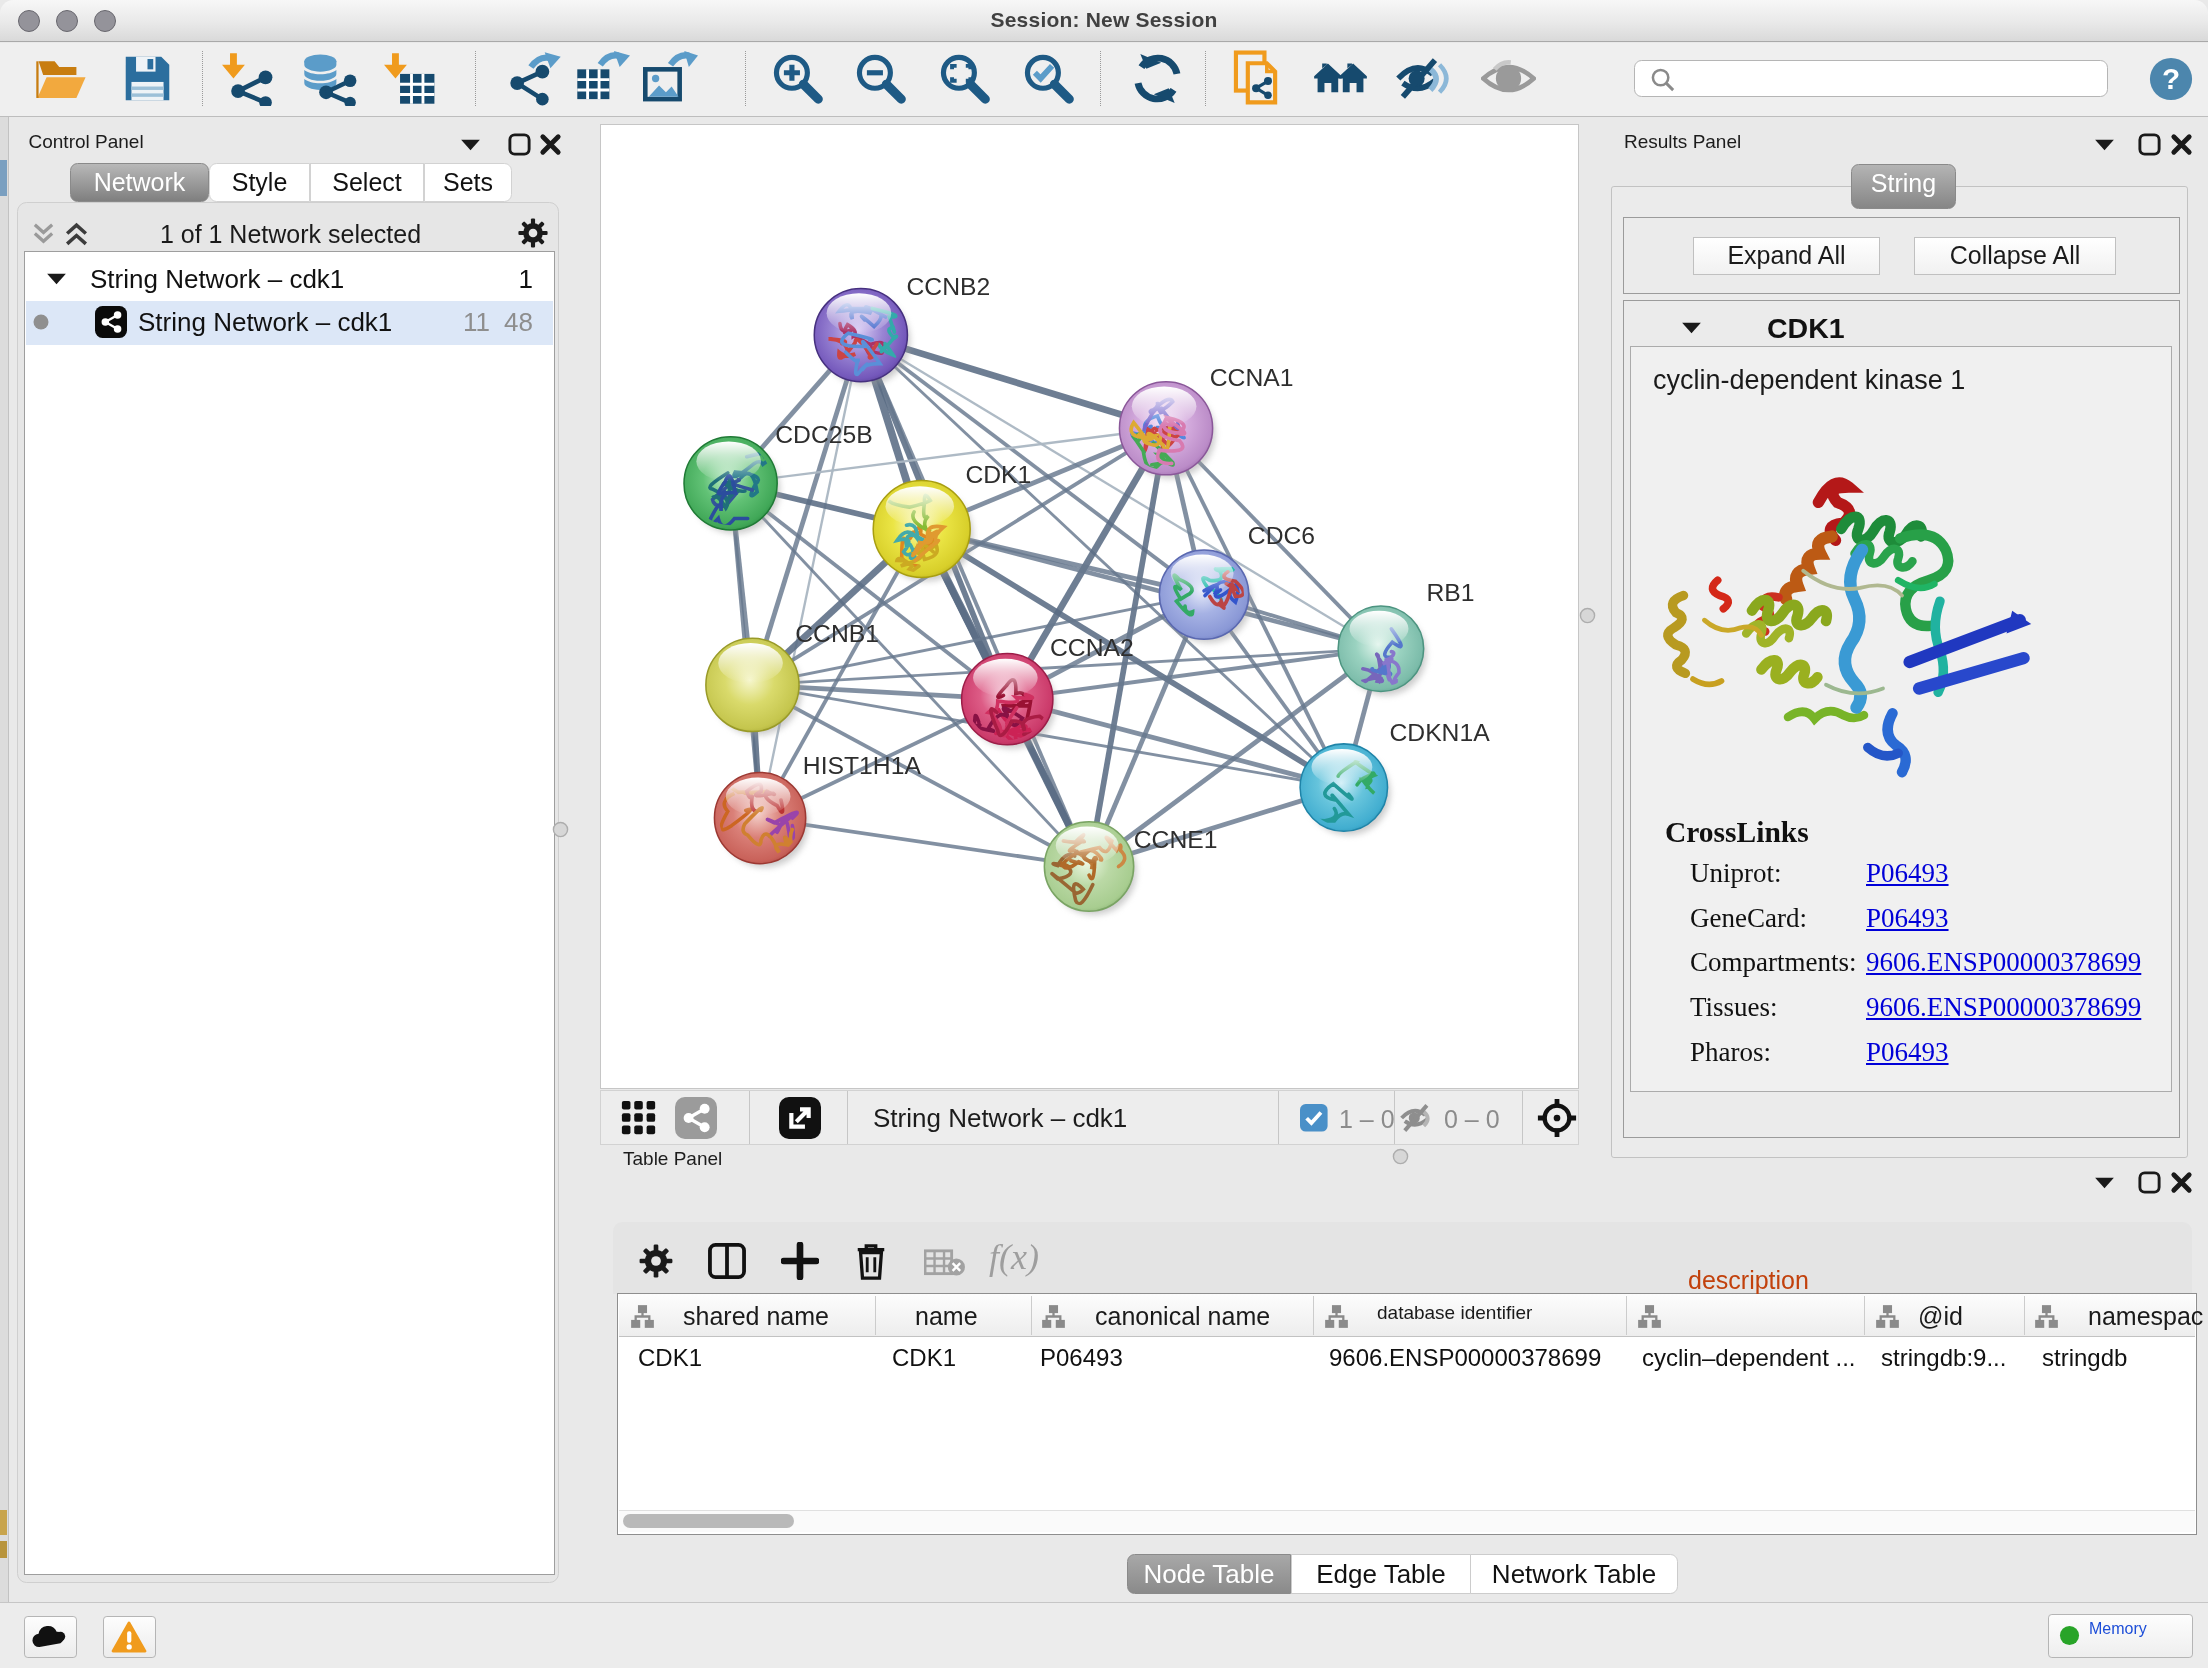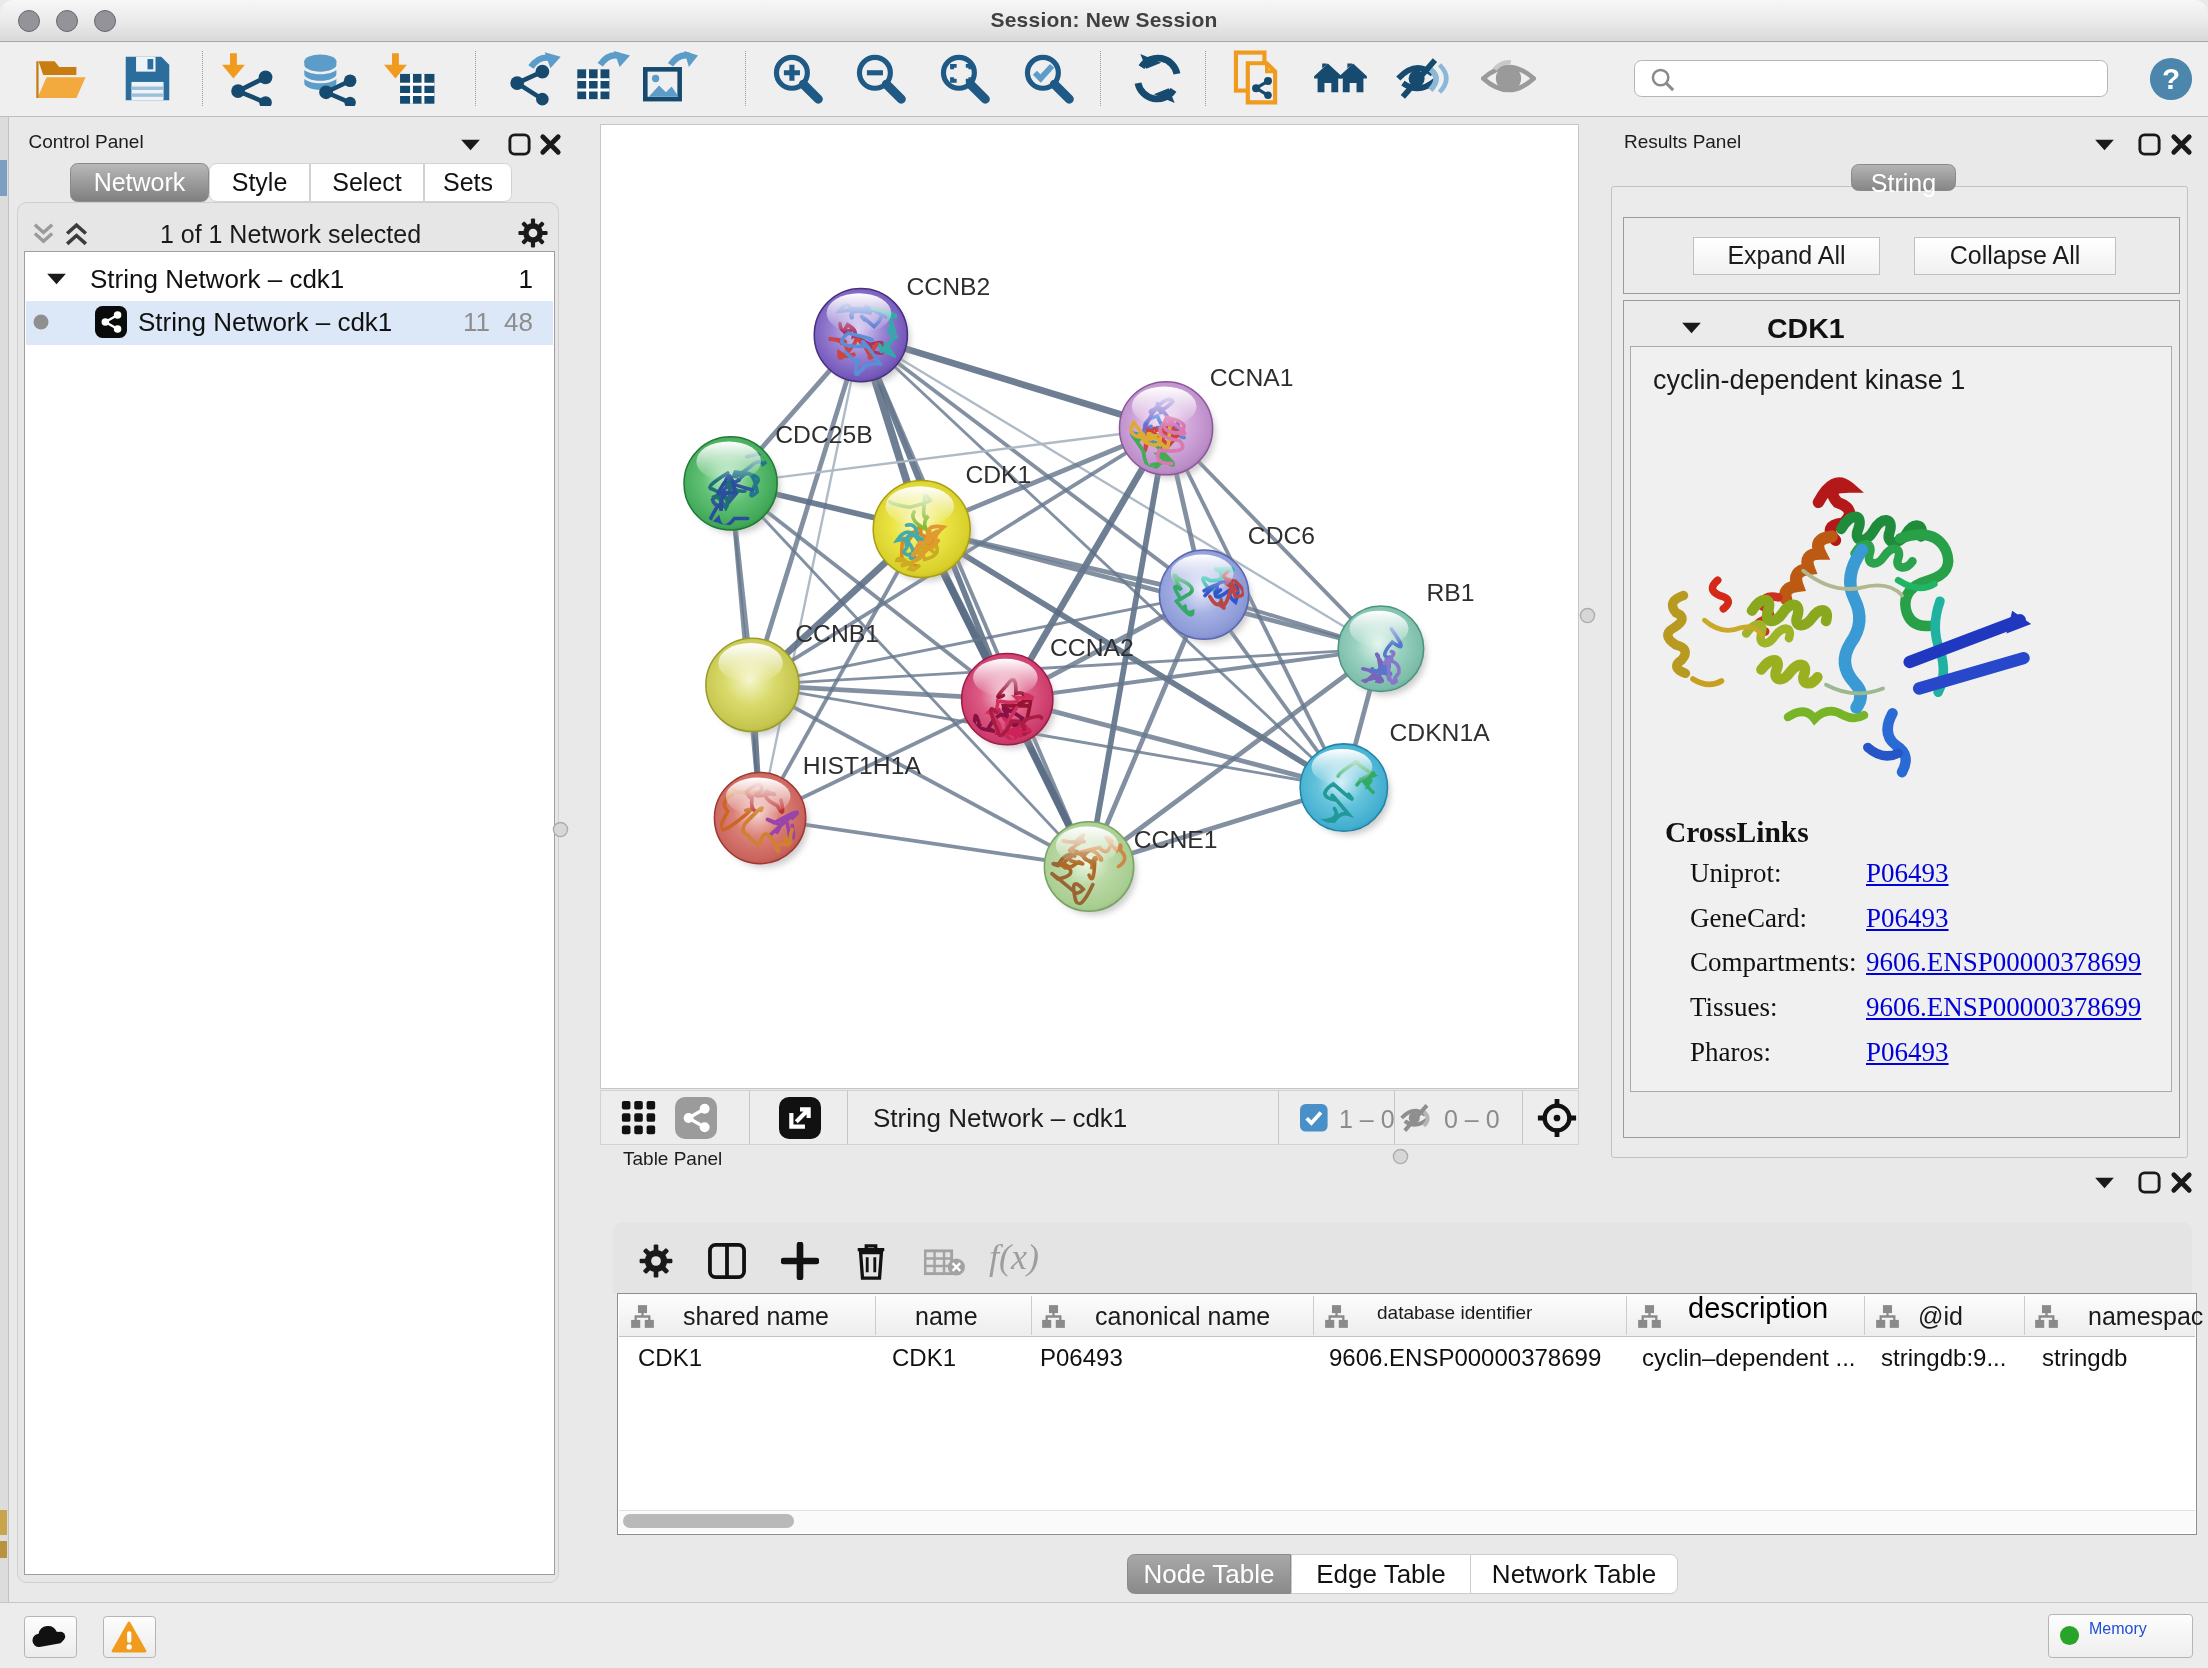--- a/index.html
+++ b/index.html
@@ -542,21 +542,21 @@
 <svg class="abs" style="left:2093px;top:137px" width="23" height="15" viewBox="0 0 24 16">
     <path d="M2 3h20L12 14z" fill="#1a1a1a"></path>
   </svg>
 <svg class="abs" style="left:2137px;top:132px" width="25" height="25" viewBox="0 0 26 26">
     <rect x="3" y="3" width="20" height="20" rx="5" fill="none" stroke="#1a1a1a" stroke-width="3"></rect>
   </svg>
 <svg class="abs" style="left:2169px;top:132px" width="25" height="25" viewBox="0 0 26 26">
     <path d="M5 5l16 16M21 5L5 21" stroke="#1a1a1a" stroke-width="5" stroke-linecap="round"></path>
   </svg>
 <div class="abs" style="left:1611px;top:186px;width:577px;height:972px;background:#ebebeb;border:1px solid #c2c2c2;border-radius:2.9px"></div>
-<div class="abs" style="left:1851px;top:164px;width:105px;height:27px;background:linear-gradient(#b4b4b4,#868686);border:1px solid #8a8a8a;border-radius:7.6px;color:#fff;font-size:25px;text-align:center;line-height:37px">String</div>
+<div class="abs" style="left:1851px;top:164px;width:105px;height:45px;background:linear-gradient(#b4b4b4,#868686);border:1px solid #8a8a8a;border-radius:7.6px;color:#fff;font-size:25px;text-align:center;line-height:37px">String</div>
 <div class="abs" style="left:1623px;top:217px;width:557px;height:77px;border:1px solid #9b9b9b"></div>
 <div class="btn" style="left:1693px;top:237px;width:187px;height:38px;line-height:35px">Expand All</div>
 <div class="btn" style="left:1914px;top:237px;width:202px;height:38px;line-height:35px">Collapse All</div>
 <div class="abs" style="left:1623px;top:300px;width:557px;height:838px;border:1px solid #9b9b9b"></div>
 <svg class="abs" style="left:1680px;top:320px" width="23" height="15" viewBox="0 0 24 16">
     <path d="M2 3h20L12 14z" fill="#1a1a1a"></path>
   </svg>
 <div class="abs" style="left:1767px;top:312px;font-size:28.5px;font-weight:bold;color:#111">CDK1</div>
 <div class="abs" style="left:1630px;top:346px;width:542px;height:746px;background:#f0f0f0;border:1px solid #ababab"></div>
 <div class="abs" style="left:1653px;top:365px;font-size:27px;color:#1a1a1a">cyclin-dependent kinase 1</div>
@@ -671,21 +671,21 @@
     <path d="M11 8v3M5 14v-3h12v3" stroke="#8a8a8a" stroke-width="2" fill="none"></path>
   </svg>
 <div class="abs" style="left:1377px;top:1302px;font-size:19px;color:#1a1a1a">database identifier</div>
 <div class="abs" style="left:1626px;top:1296px;width:0;height:39px;border-left:1px solid #cccccc"></div>
 <svg class="abs" style="left:1637px;top:1304px" width="25" height="25" viewBox="0 0 22 22">
     <rect x="7" y="1" width="8" height="7" fill="#8a8a8a"></rect>
     <rect x="1" y="14" width="8" height="7" fill="#8a8a8a"></rect>
     <rect x="13" y="14" width="8" height="7" fill="#8a8a8a"></rect>
     <path d="M11 8v3M5 14v-3h12v3" stroke="#8a8a8a" stroke-width="2" fill="none"></path>
   </svg>
-<div class="abs" style="left:1688px;top:1292px;font-size:29px;color:#000000">description</div>
+<div class="abs" style="left:1688px;top:1266px;font-size:25px;color:#c2410c">description</div>
 <div class="abs" style="left:1864px;top:1296px;width:0;height:39px;border-left:1px solid #cccccc"></div>
 <svg class="abs" style="left:1875px;top:1304px" width="25" height="25" viewBox="0 0 22 22">
     <rect x="7" y="1" width="8" height="7" fill="#8a8a8a"></rect>
     <rect x="1" y="14" width="8" height="7" fill="#8a8a8a"></rect>
     <rect x="13" y="14" width="8" height="7" fill="#8a8a8a"></rect>
     <path d="M11 8v3M5 14v-3h12v3" stroke="#8a8a8a" stroke-width="2" fill="none"></path>
   </svg>
 <div class="abs" style="left:1918px;top:1302px;font-size:25px;color:#1a1a1a">@id</div>
 <div class="abs" style="left:2024px;top:1296px;width:0;height:39px;border-left:1px solid #cccccc"></div>
 <svg class="abs" style="left:2034px;top:1304px" width="25" height="25" viewBox="0 0 22 22">

